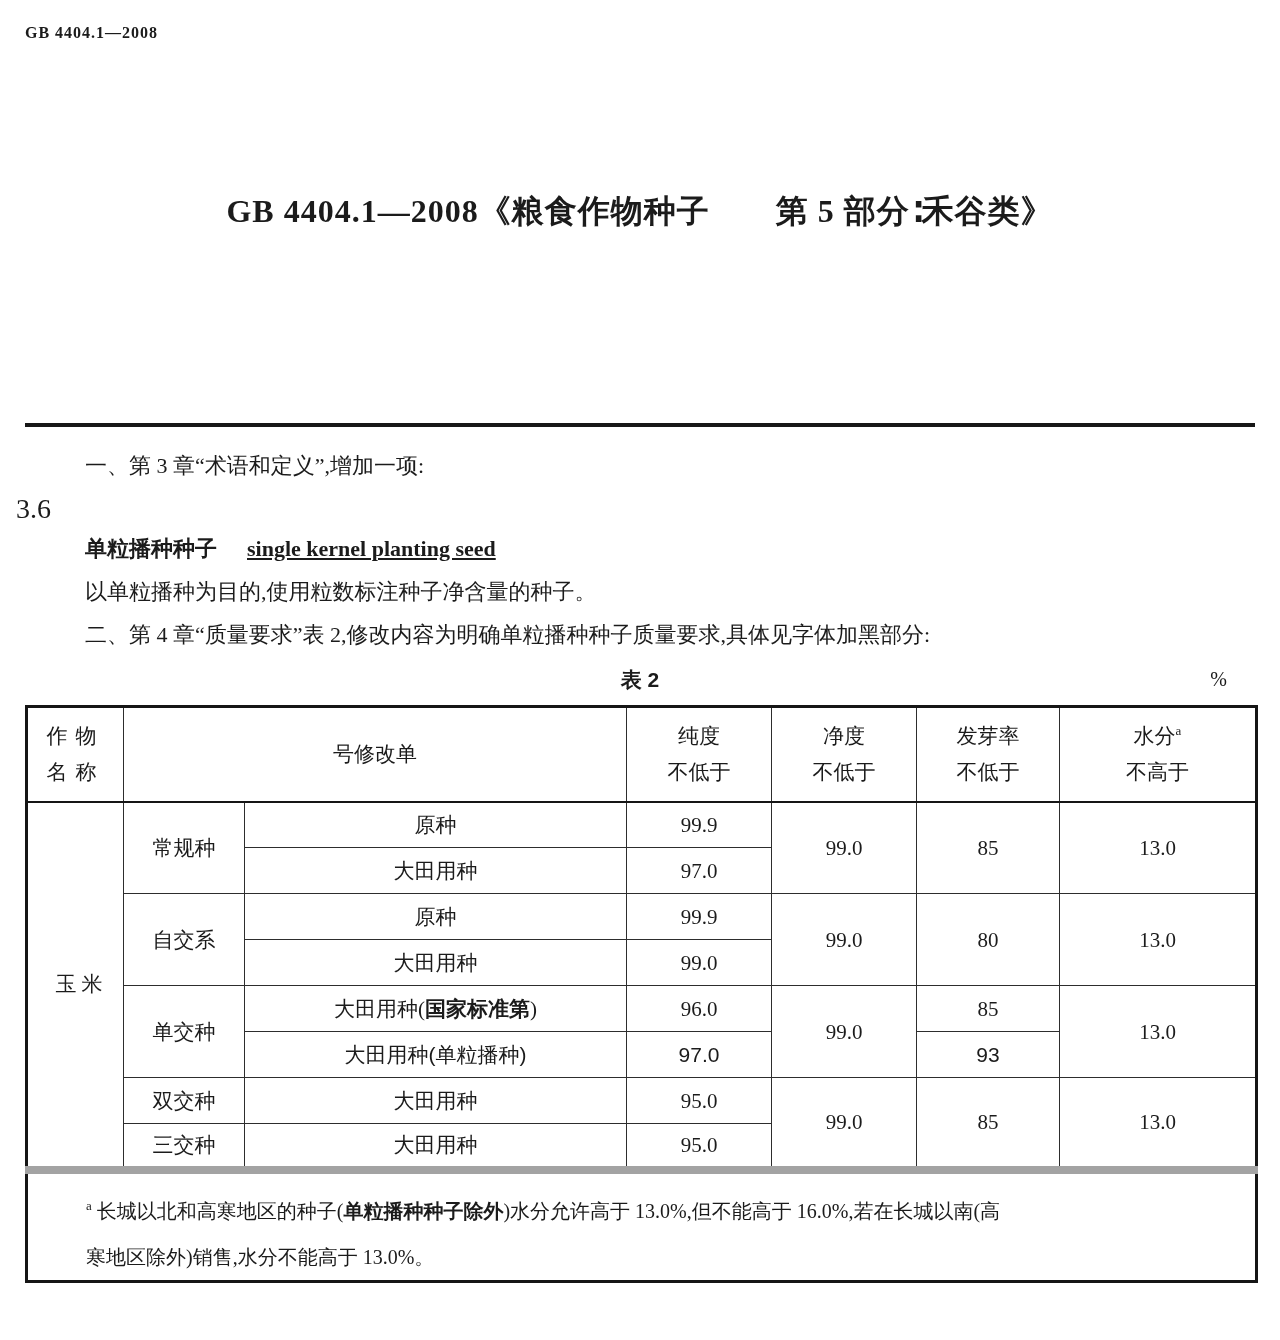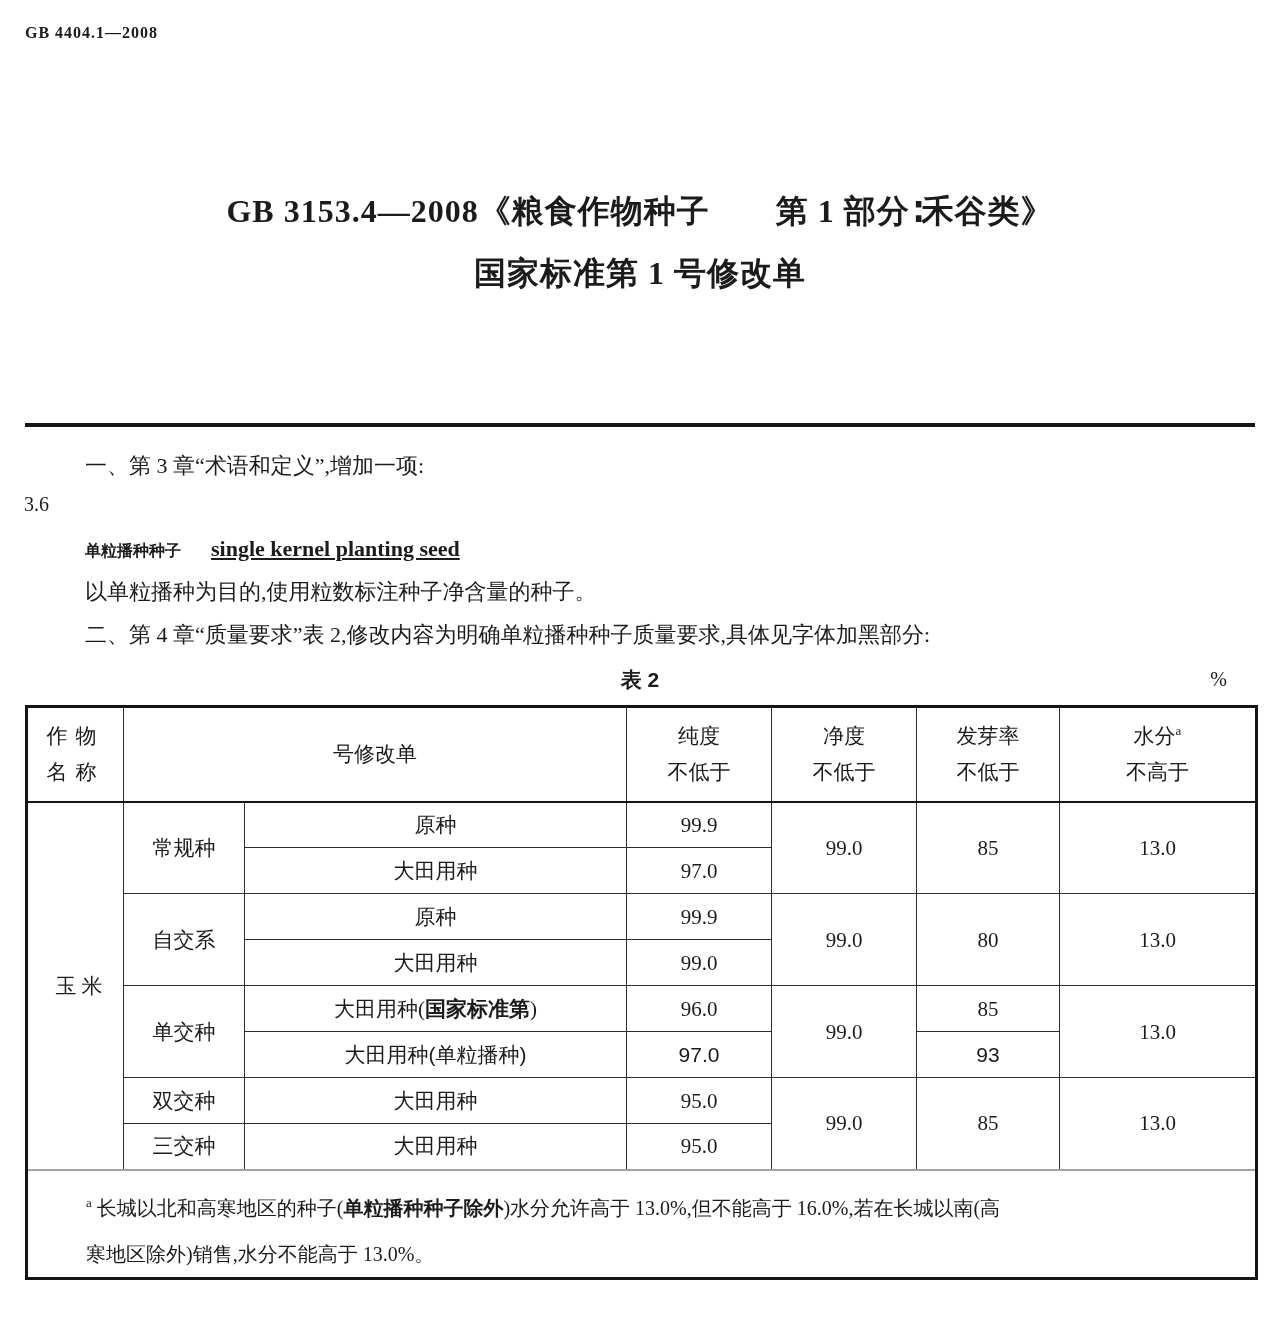--- a/index.html
+++ b/index.html
@@ -14,23 +14,23 @@
 
   .doc-code { left:25px; top:24px; font-size:16px; font-weight:700; letter-spacing:1px; }
 
   .title-block { left:0; top:180px; width:1280px; text-align:center;
                  font-size:32px; font-weight:700; line-height:62px; letter-spacing:1px; }
 
   .rule { left:25px; top:423px; width:1230px; height:4px; background:#171717; }
 
   .p-body { font-size:22px; line-height:28px; white-space:nowrap; }
   .p1 { left:85px; top:452px; }
-  .clause-no { left:24px; top:493px; font-size:20px; }
+  .clause-no { left:16px; top:493px; font-size:28px; }
   .term-line { left:85px; top:535px; }
-  .term-cn { font-size:16px; margin-right:30px; }
+  .term-cn { font-size:22px; margin-right:30px; }
   .term-en { font-size:22px; font-weight:700; font-family:"Liberation Serif","DejaVu Serif",serif;text-decoration:underline; }
   .def-line { left:85px; top:578px; }
   .p2 { left:85px; top:621px; }
 
   .caption-row { left:25px; top:666px; width:1230px; height:34px; }
   .tbl-caption { position:absolute; left:0; width:100%; text-align:center; font-size:21px; }
   .tbl-unit { position:absolute; right:28px; top:2px; font-size:20px; }
 
   table.qtable {
     position:absolute; left:25px; top:705px; width:1230px;
@@ -45,36 +45,35 @@
   }
   .qtable thead th { height:95px; line-height:36px; }
   .qtable tbody td { height:46px; }
   .qtable thead th { border-bottom:2px solid #151515; }
   .th-crop { letter-spacing:8px;margin-left:20px; }
   .th-crop div, .th-col div { line-height:36px; }
   .crop-cell { letter-spacing:5px;padding-left:12px; }
   sup.note-ref { font-size:13px; vertical-align:super; line-height:0; }
   .bold-cell { font-family:"Liberation Sans","DejaVu Sans",sans-serif; font-weight:700; }
   .footnote-row td {
-    border-top:2px solid #a3a3a3; height:96px;
+    border-top:8px solid #a3a3a3; height:96px;
     text-align:left; vertical-align:top;
   }
   .footnote-text {
     padding:14px 48px 0 58px; font-size:20px; line-height:46px;
   }
   .footnote-text b { font-family:"Liberation Sans","DejaVu Sans",sans-serif; font-weight:700; }
 </style>
 </head>
 <body>
 
 <div class="abs doc-code">GB 4404.1—2008</div>
 
 <div class="abs title-block">
-  <div>GB 3153.4—2008《粮食作物种子　　第 1 部分∶禾谷类》</div>
-  <div>国家标准第 1 号修改单</div>
+  <div>GB 4404.1—2008《粮食作物种子　　第 5 部分∶禾谷类》</div>
 </div>
 
 <div class="abs rule"></div>
 
 <p class="abs p-body p1">一、第 3 章“术语和定义”,增加一项:</p>
 
 <div class="abs clause-no">3.6</div>
 
 <p class="abs p-body term-line">
   <span class="hei term-cn">单粒播种种子</span><span class="term-en">single kernel planting seed</span>

